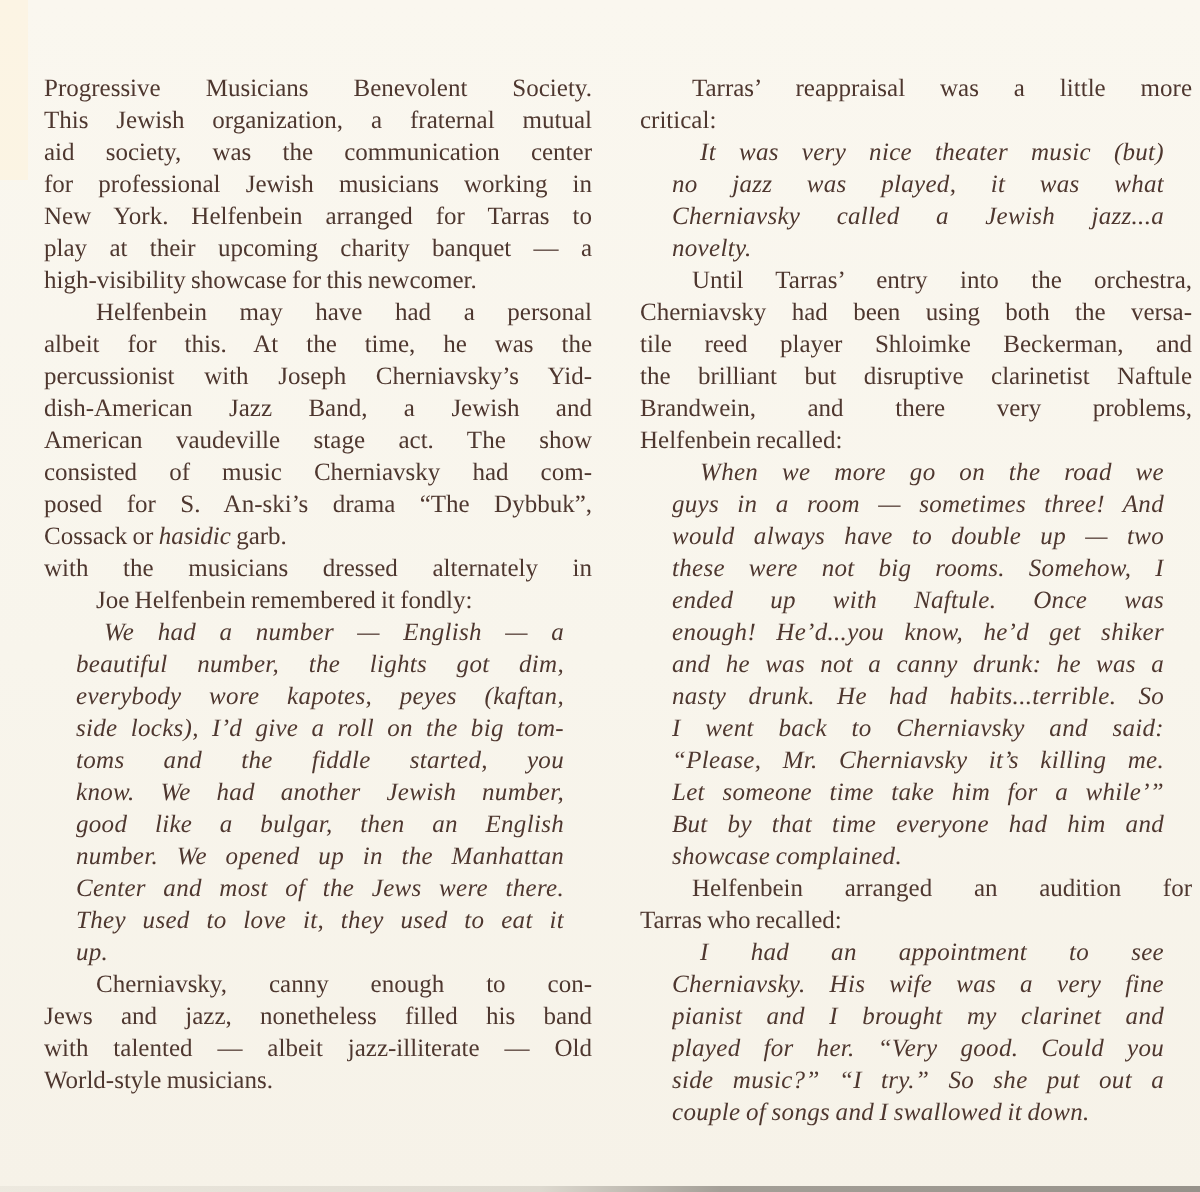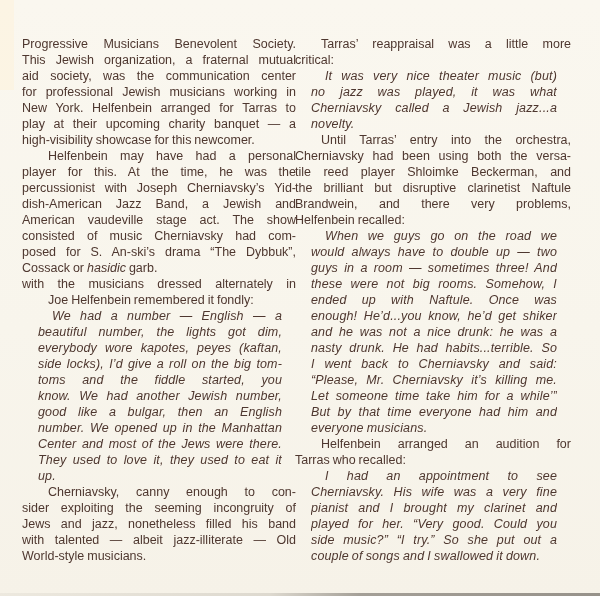--- a/index.html
+++ b/index.html
@@ -30,21 +30,21 @@
     left: 0; bottom: 0;
     width: 600px; height: 3px;
     background: linear-gradient(to right, rgba(185,180,170,0.15) 0%, rgba(175,170,160,0.35) 45%, rgba(120,115,108,0.65) 60%, rgba(110,105,98,0.7) 100%);
   }
   .col {
     position: absolute;
     top: 36px;
     color: var(--ink, #4e372f);
   }
   .col-left  { left: 22px;  width: 274px; }
-  .col-right { left: 295px; width: 276px; }
+  .col-right { left: 320px; width: 276px; }
   .block { margin: 0; }
   .line {
     height: 16px;
     line-height: 16px;
     font-size: 12.5px;
     word-spacing: -0.5px;
     text-align: justify;
     text-align-last: justify;
     overflow: hidden;
     white-space: normal;
@@ -55,35 +55,35 @@
     font-style: italic;
     margin-left: 16px;
     margin-right: 14px;
   }
   .block.quote .line { letter-spacing: 0.15px; }
   .block.quote .line.indent { padding-left: 14px; }
 </style>
 </head>
 <body>
 
-<div class="page" style="background-color: rgb(248, 245, 236);">
+<div class="page" style="background-color: rgb(248, 245, 236); font-family: Liberation Serif, serif;">
   <div class="edge-left"></div>
   <div class="col col-left">
       <div class="block body">
         <div class="line">Progressive Musicians Benevolent Society.</div>
         <div class="line">This Jewish organization, a fraternal mutual</div>
         <div class="line">aid society, was the communication center</div>
         <div class="line">for professional Jewish musicians working in</div>
         <div class="line">New York. Helfenbein arranged for Tarras to</div>
         <div class="line">play at their upcoming charity banquet — a</div>
         <div class="line last">high-visibility showcase for this newcomer.</div>
       </div>
       <div class="block body">
         <div class="line indent">Helfenbein may have had a personal</div>
-        <div class="line">player for this. At the time, he was the</div>
+        <div class="line">albeit for this. At the time, he was the</div>
         <div class="line">percussionist with Joseph Cherniavsky’s Yid-</div>
         <div class="line">dish-American Jazz Band, a Jewish and</div>
         <div class="line">American vaudeville stage act. The show</div>
         <div class="line">consisted of music Cherniavsky had com-</div>
         <div class="line">posed for S. An-ski’s drama “The Dybbuk”,</div>
         <div class="line last">Cossack or <i>hasidic</i> garb.</div>
         <div class="line">with the musicians dressed alternately in</div>
       </div>
       <div class="block body">
         <div class="line last indent">Joe Helfenbein remembered it fondly:</div>
@@ -96,21 +96,20 @@
         <div class="line">toms and the fiddle started, you</div>
         <div class="line">know. We had another Jewish number,</div>
         <div class="line">good like a bulgar, then an English</div>
         <div class="line">number. We opened up in the Manhattan</div>
         <div class="line">Center and most of the Jews were there.</div>
         <div class="line">They used to love it, they used to eat it</div>
         <div class="line last">up.</div>
       </div>
       <div class="block body">
         <div class="line indent">Cherniavsky, canny enough to con-</div>
-        <div class="line">sider exploiting the seeming incongruity of</div>
         <div class="line">Jews and jazz, nonetheless filled his band</div>
         <div class="line">with talented — albeit jazz-illiterate — Old</div>
         <div class="line last">World-style musicians.</div>
       </div>
     </div>
   <div class="col col-right">
       <div class="block body">
         <div class="line indent">Tarras’ reappraisal was a little more</div>
         <div class="line last">critical:</div>
       </div>
@@ -122,33 +121,33 @@
       </div>
       <div class="block body">
         <div class="line indent">Until Tarras’ entry into the orchestra,</div>
         <div class="line">Cherniavsky had been using both the versa-</div>
         <div class="line">tile reed player Shloimke Beckerman, and</div>
         <div class="line">the brilliant but disruptive clarinetist Naftule</div>
         <div class="line">Brandwein, and there very problems,</div>
         <div class="line last">Helfenbein recalled:</div>
       </div>
       <div class="block quote">
-        <div class="line indent">When we guys go on the road we</div>
+        <div class="line indent">When we more go on the road we</div>
+        <div class="line">guys in a room — sometimes three! And</div>
         <div class="line">would always have to double up — two</div>
-        <div class="line">guys in a room — sometimes three! And</div>
         <div class="line">these were not big rooms. Somehow, I</div>
         <div class="line">ended up with Naftule. Once was</div>
         <div class="line">enough! He’d...you know, he’d get shiker</div>
-        <div class="line">and he was not a nice drunk: he was a</div>
+        <div class="line">and he was not a canny drunk: he was a</div>
         <div class="line">nasty drunk. He had habits...terrible. So</div>
         <div class="line">I went back to Cherniavsky and said:</div>
         <div class="line">“Please, Mr. Cherniavsky it’s killing me.</div>
         <div class="line">Let someone time take him for a while’”</div>
         <div class="line">But by that time everyone had him and</div>
-        <div class="line last">everyone musicians.</div>
+        <div class="line last">showcase complained.</div>
       </div>
       <div class="block body">
         <div class="line indent">Helfenbein arranged an audition for</div>
         <div class="line last">Tarras who recalled:</div>
       </div>
       <div class="block quote">
         <div class="line indent">I had an appointment to see</div>
         <div class="line">Cherniavsky. His wife was a very fine</div>
         <div class="line">pianist and I brought my clarinet and</div>
         <div class="line">played for her. “Very good. Could you</div>

